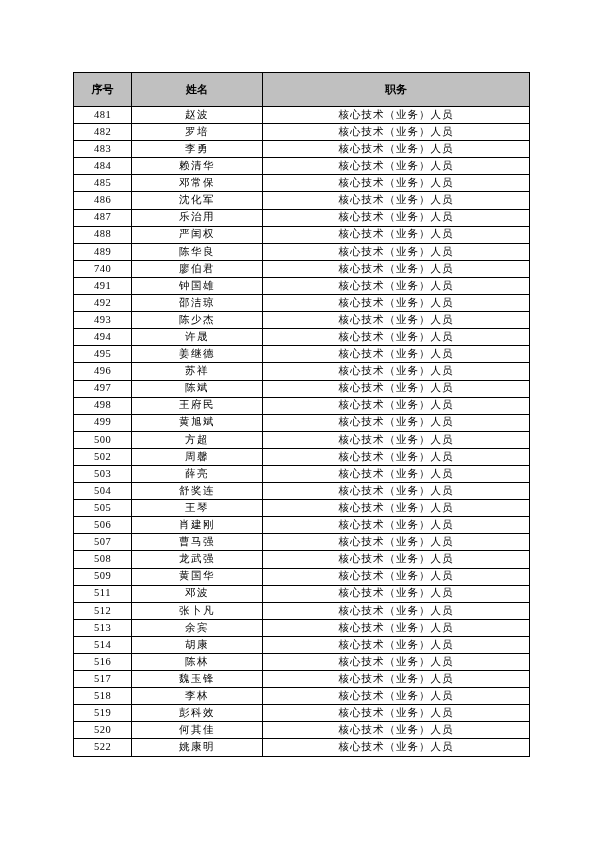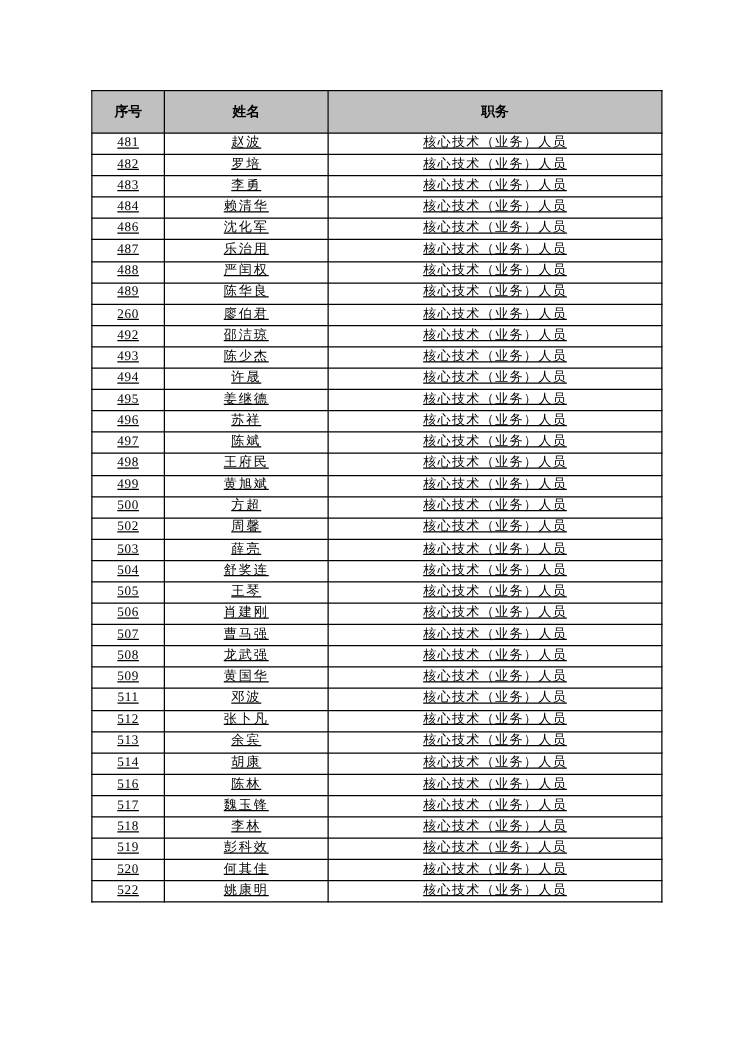--- a/index.html
+++ b/index.html
@@ -37,21 +37,20 @@
     height: 34px;
   }
   table.personnel thead th {
     background: #c0c0c0;
     font-family: "Liberation Sans", "DejaVu Sans", sans-serif;
     font-weight: bold;
     font-size: 11px;
   }
   table.personnel tbody tr {
     height: 17.1px;
-    text-decoration: underline;
   }
   table.personnel tbody td {
     font-size: 10.5px;
     line-height: 1;
   }
   td.cell-no {
     letter-spacing: 0.5px;
   }
   td.cell-name {
     letter-spacing: 1.5px;
@@ -95,20 +94,25 @@
     <td class="cell-name">李勇</td>
     <td class="cell-title">核心技术（业务）人员</td>
   </tr>
 
   <tr>
     <td class="cell-no">484</td>
     <td class="cell-name">赖清华</td>
     <td class="cell-title">核心技术（业务）人员</td>
   </tr>
 
+  <tr>
+    <td class="cell-no">485</td>
+    <td class="cell-name">邓常保</td>
+    <td class="cell-title">核心技术（业务）人员</td>
+  </tr>
 
   <tr>
     <td class="cell-no">486</td>
     <td class="cell-name">沈化军</td>
     <td class="cell-title">核心技术（业务）人员</td>
   </tr>
 
   <tr>
     <td class="cell-no">487</td>
     <td class="cell-name">乐治用</td>
@@ -121,25 +125,30 @@
     <td class="cell-title">核心技术（业务）人员</td>
   </tr>
 
   <tr>
     <td class="cell-no">489</td>
     <td class="cell-name">陈华良</td>
     <td class="cell-title">核心技术（业务）人员</td>
   </tr>
 
   <tr>
-    <td class="cell-no">260</td>
+    <td class="cell-no">740</td>
     <td class="cell-name">廖伯君</td>
     <td class="cell-title">核心技术（业务）人员</td>
   </tr>
 
+  <tr>
+    <td class="cell-no">491</td>
+    <td class="cell-name">钟国雄</td>
+    <td class="cell-title">核心技术（业务）人员</td>
+  </tr>
 
   <tr>
     <td class="cell-no">492</td>
     <td class="cell-name">邵洁琼</td>
     <td class="cell-title">核心技术（业务）人员</td>
   </tr>
 
   <tr>
     <td class="cell-no">493</td>
     <td class="cell-name">陈少杰</td>

